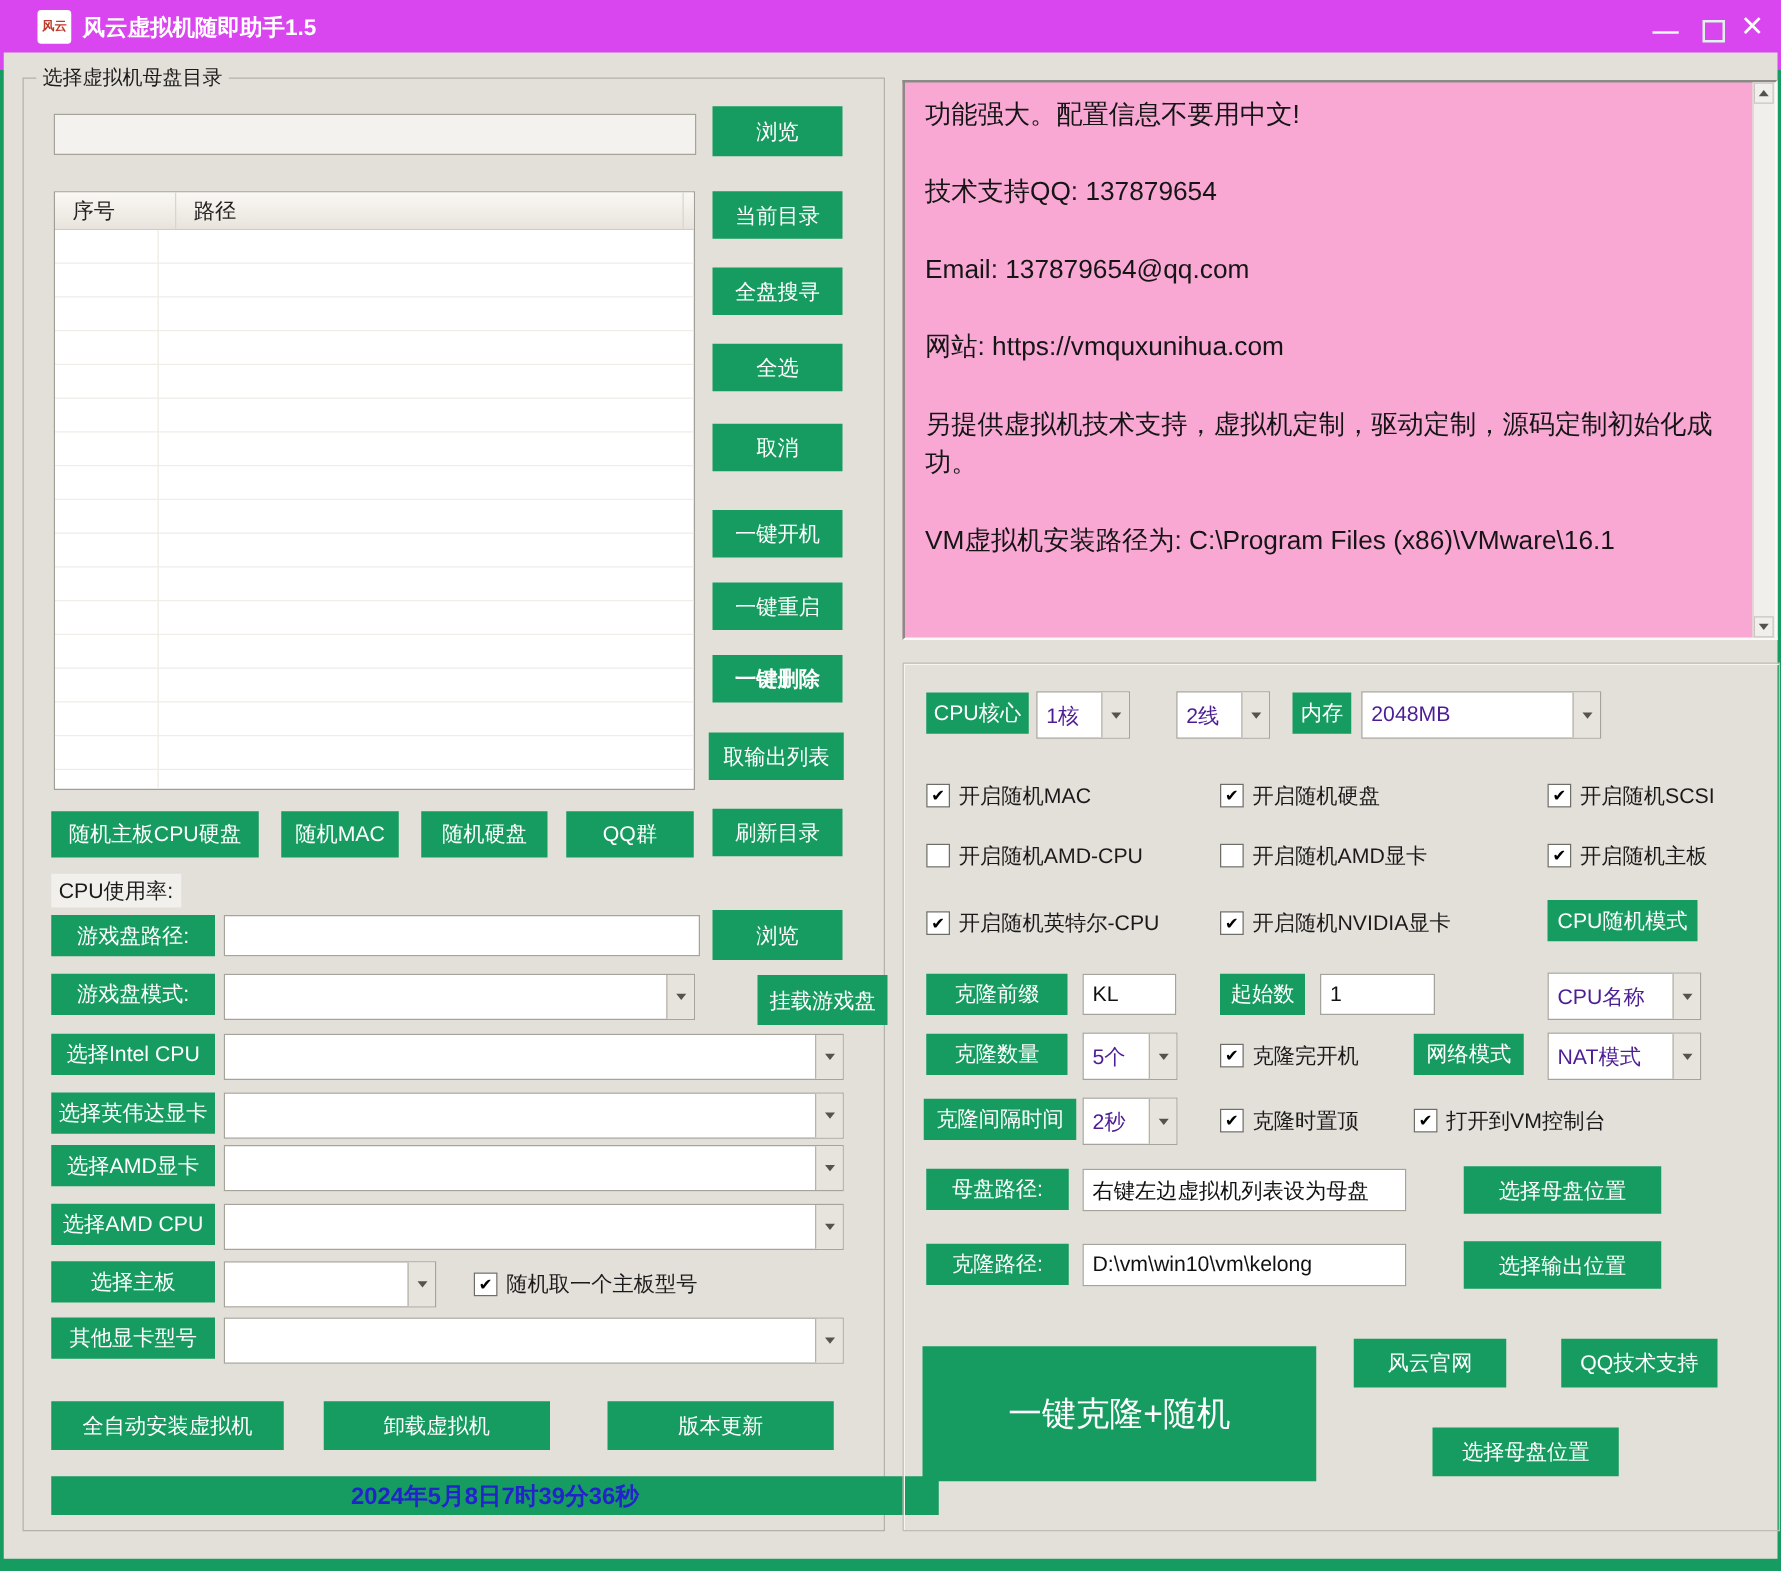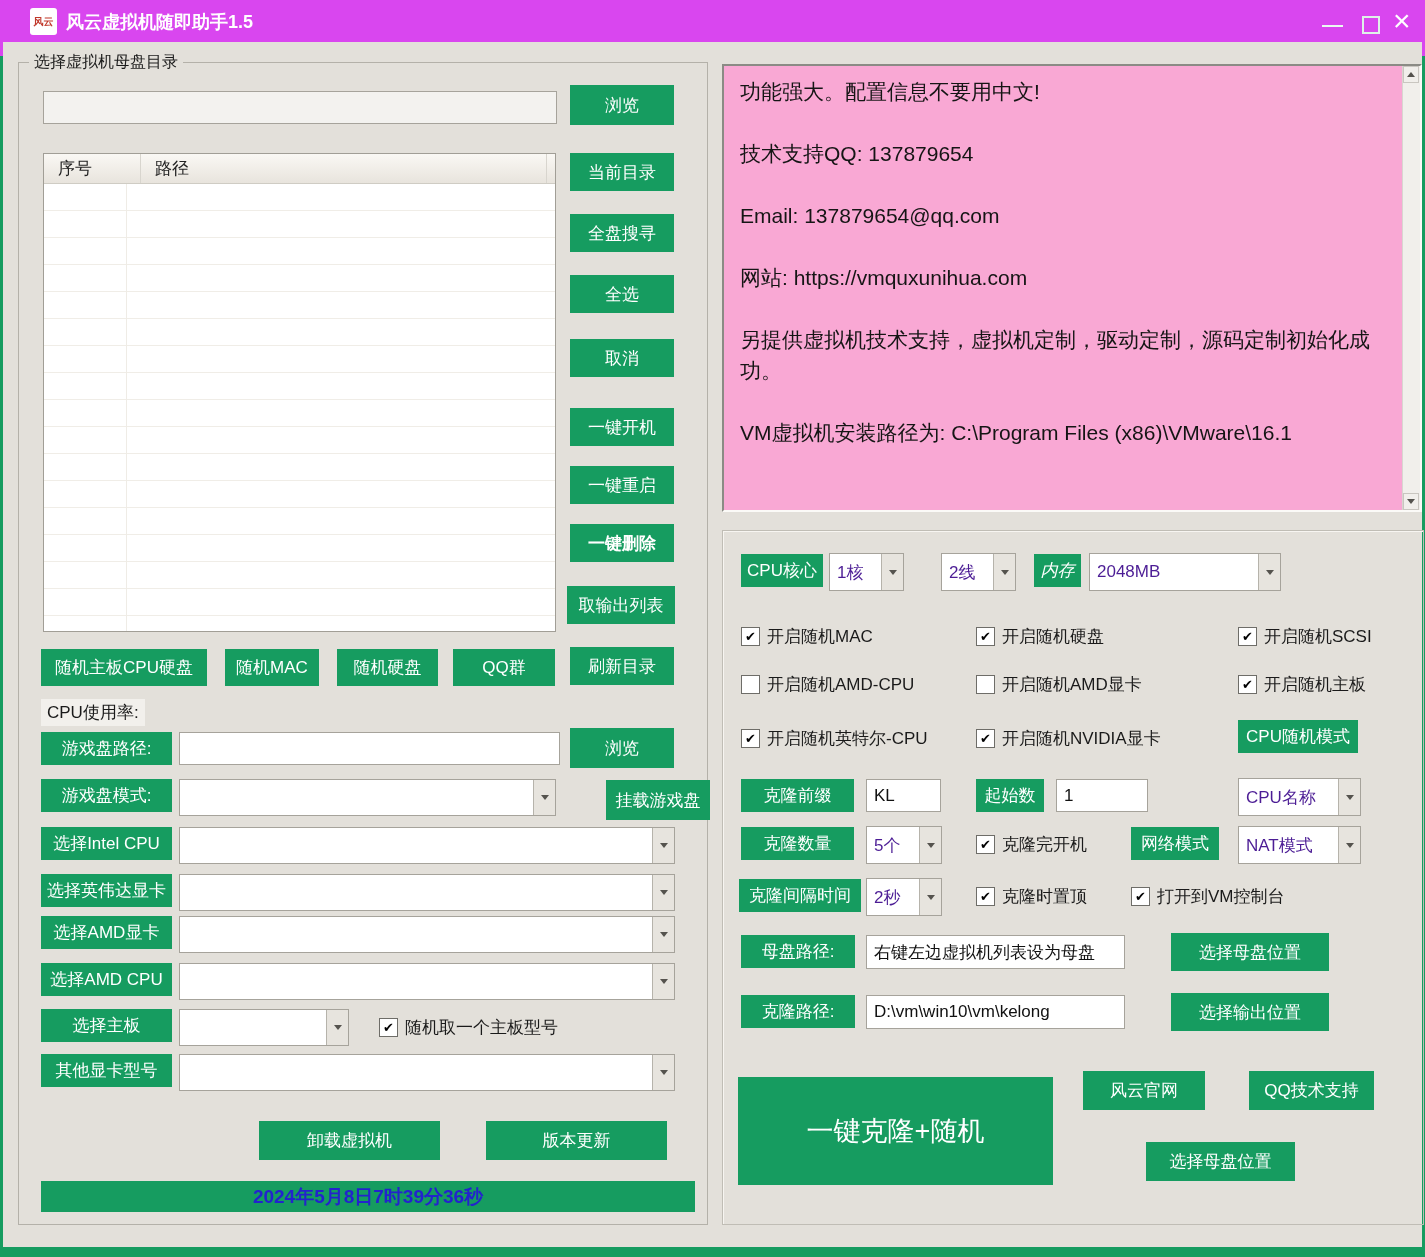--- a/index.html
+++ b/index.html
@@ -40,21 +40,21 @@
   .list{position:absolute;left:24px;top:90px;width:511px;height:477px;background:#fff;border:1px solid #a19e96;}
   .list-header{height:29px;display:flex;background:linear-gradient(#faf8f4,#e8e4dd);border-bottom:1px solid #cfccc4;
     font-size:17px;color:#222;}
   .hc1{width:82px;display:flex;align-items:center;padding-left:14px;border-right:1px solid #d8d5ce;}
   .hc2{flex:1;display:flex;align-items:center;padding-left:14px;border-right:1px solid #d8d5ce;}
   .hc3{width:8px;}
   .list-body{position:absolute;top:30px;left:0;right:0;bottom:0;overflow:hidden;}
   .colsep{position:absolute;left:82px;top:0;bottom:0;border-left:1px solid #efece6;}
   .list-row{height:26px;border-bottom:1px solid #f0ede7;}
   .cpu-usage{position:absolute;left:22px;top:636px;background:#f2f0ec;padding:2px 6px;font-size:17px;color:#1a1a1a;}
-  .datebar{position:absolute;left:22px;top:1118px;width:654px;height:31px;background:#169c60;display:flex;
+  .datebar{position:absolute;left:22px;top:1118px;width:710px;height:31px;background:#169c60;display:flex;
     align-items:center;justify-content:center;font-size:19px;font-weight:bold;color:#2323cd;}
   
   .infobox{position:absolute;left:719px;top:22px;width:700px;height:448px;background:#f9a8d4;
     border-top:2px solid #8b8b85;border-left:2px solid #8b8b85;border-bottom:2px solid #fbfaf7;border-right:2px solid #fbfaf7;
     box-sizing:border-box;}
   .info-text{position:absolute;left:0;top:0;right:17px;bottom:0;padding:10px 16px;overflow:hidden;
     font-size:21px;line-height:31px;color:#151515;}
   .info-text p{margin:0 0 31px 0;}
   .info-text p:last-child{margin-bottom:0;}
   .vscroll{position:absolute;top:0;right:0;bottom:0;width:17px;background:#f1efeb;border-left:1px solid #d9d6d0;}
@@ -187,20 +187,21 @@
     </div>
 
     <div class="chip" style="left:22px;top:991px;width:131px;height:33px;">其他显卡型号</div>
     <div class="combo" style="left:160px;top:991px;width:494px;height:35px;">
       <span class="val"></span>
       <span class="dd">
           <i class="tri-down"></i>
         </span>
     </div>
 
+    <div class="btn" style="left:22px;top:1058px;width:186px;height:39px;">全自动安装虚拟机</div>
     <div class="btn" style="left:240px;top:1058px;width:181px;height:39px;">卸载虚拟机</div>
     <div class="btn" style="left:467px;top:1058px;width:181px;height:39px;">版本更新</div>
 
     <div class="datebar">2024年5月8日7时39分36秒</div>
   </div>
 
   <div class="infobox">
     <div class="info-text">
       <p>功能强大。配置信息不要用中文!</p>
       <p>技术支持QQ: 137879654</p>
@@ -227,21 +228,21 @@
       <span class="dd">
           <i class="tri-down"></i>
         </span>
     </div>
     <div class="combo" style="left:218px;top:22px;width:73px;height:36px;">
       <span class="val">2线</span>
       <span class="dd">
           <i class="tri-down"></i>
         </span>
     </div>
-    <div class="chip" style="left:311px;top:23px;width:47px;height:33px;font-style:italic;">内存</div>
+    <div class="chip" style="left:311px;top:23px;width:47px;height:33px;">内存</div>
     <div class="combo" style="left:366px;top:22px;width:190px;height:36px;">
       <span class="val">2048MB</span>
       <span class="dd">
           <i class="tri-down"></i>
         </span>
     </div>
 
     <div class="cbrow" style="left:18px;top:94px;">
       <span class="cb">✔</span>
       <span>开启随机MAC</span>

